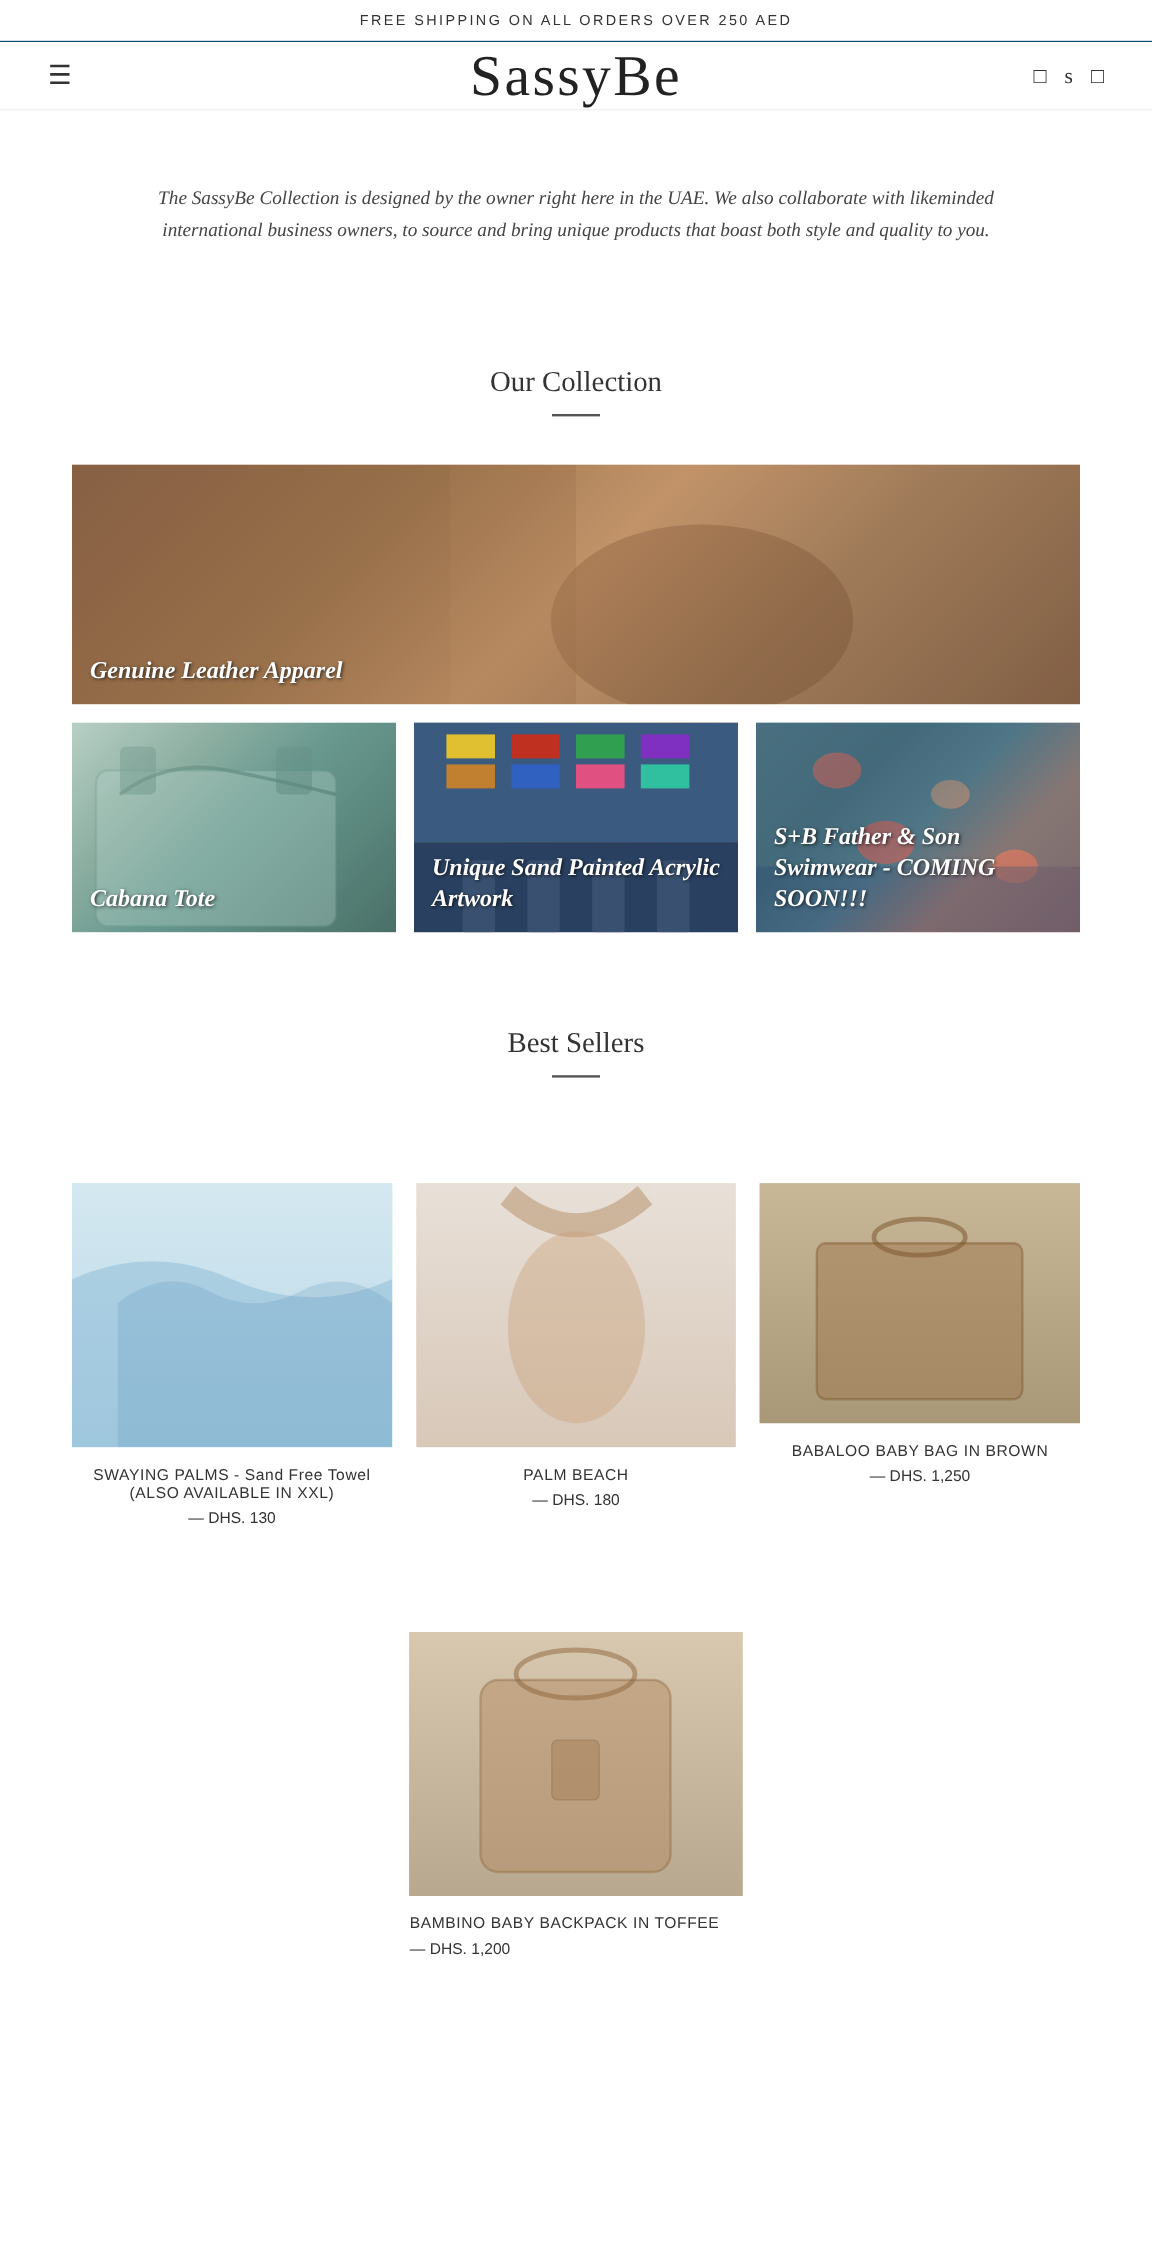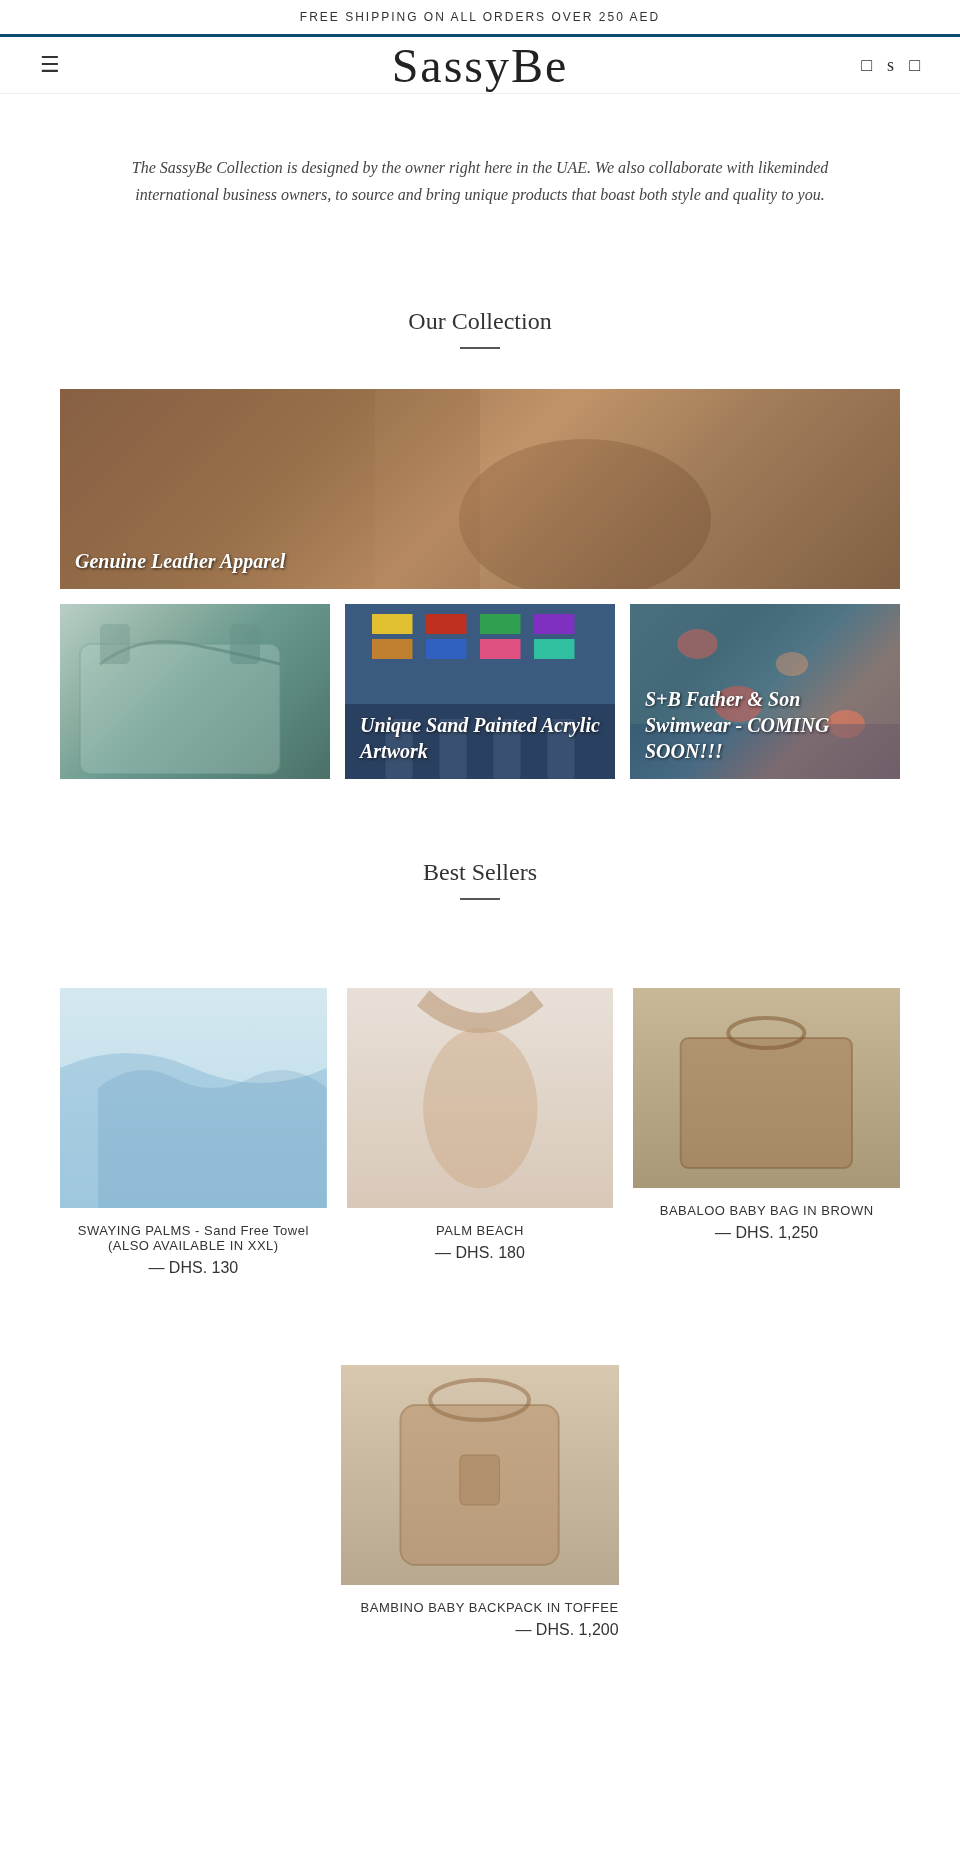--- a/index.html
+++ b/index.html
@@ -5,21 +5,21 @@
     * { margin: 0; padding: 0; box-sizing: border-box; }
     body { font-family: Georgia, 'Times New Roman', serif; background: #fff; color: #333; width: 960px; }
 
     
     .top-banner {
       background: #fff;
       text-align: center;
       padding: 10px;
       font-size: 12px;
       letter-spacing: 2px;
-      border-bottom: 3px solid #0c4a6e;
+      border-bottom: 1px solid #0c4a6e;
       font-family: Arial, sans-serif;
     }
 
     
     header {
       display: flex;
       align-items: center;
       justify-content: space-between;
       padding: 15px 40px;
       border-bottom: 1px solid #eee;
@@ -174,33 +174,33 @@
 
     .product-title {
       font-size: 13px;
       letter-spacing: 0.5px;
       color: #333;
       margin-bottom: 6px;
       font-family: Arial, sans-serif;
       font-weight: 400;
     }
     .product-price {
-      font-size: 16px;
+      font-size: 13px;
       color: #333;
       font-family: Arial, sans-serif;
     }
 
     
     .bestsellers-bottom {
       padding: 0 60px 60px;
       display: flex;
       justify-content: center;
     }
     .product-card-bottom {
-      text-align: right;
+      text-align: left;
       width: 33%;
     }
     .img-product-bottom {
       width: 100%;
       height: 220px;
       background: linear-gradient(180deg, #d8c8b0 0%, #c8b8a0 50%, #b8a890 100%);
       margin-bottom: 15px;
     }
 
     
@@ -261,20 +261,21 @@
   <div class="collection-row-bottom">
     <div class="collection-item collection-item-small">
       <div class="img-cabana">
         <svg width="100%" height="100%" style="position:absolute;inset:0;opacity:0.5" viewBox="0 0 270 175" preserveAspectRatio="none">
           <rect x="20" y="40" width="200" height="130" rx="10" fill="rgba(180,210,200,0.7)" stroke="rgba(100,150,140,0.5)" stroke-width="2"></rect>
           <rect x="40" y="20" width="30" height="40" rx="5" fill="rgba(100,140,130,0.6)"></rect>
           <rect x="170" y="20" width="30" height="40" rx="5" fill="rgba(100,140,130,0.6)"></rect>
           <path d="M40,60 Q80,30 130,40 Q180,50 220,60" fill="none" stroke="rgba(80,120,110,0.7)" stroke-width="3"></path>
         </svg>
       </div>
+      <div class="collection-label">Cabana Tote</div>
     </div>
     <div class="collection-item collection-item-small">
       <div class="img-artwork">
         <svg width="100%" height="100%" style="position:absolute;inset:0" viewBox="0 0 200 175" preserveAspectRatio="none">
           <rect x="0" y="0" width="200" height="100" fill="#3a5a80"></rect>
           <rect x="20" y="10" width="30" height="20" fill="#e0c030"></rect>
           <rect x="60" y="10" width="30" height="20" fill="#c03020"></rect>
           <rect x="100" y="10" width="30" height="20" fill="#30a050"></rect>
           <rect x="140" y="10" width="30" height="20" fill="#8030c0"></rect>
           <rect x="20" y="35" width="30" height="20" fill="#c08030"></rect>

